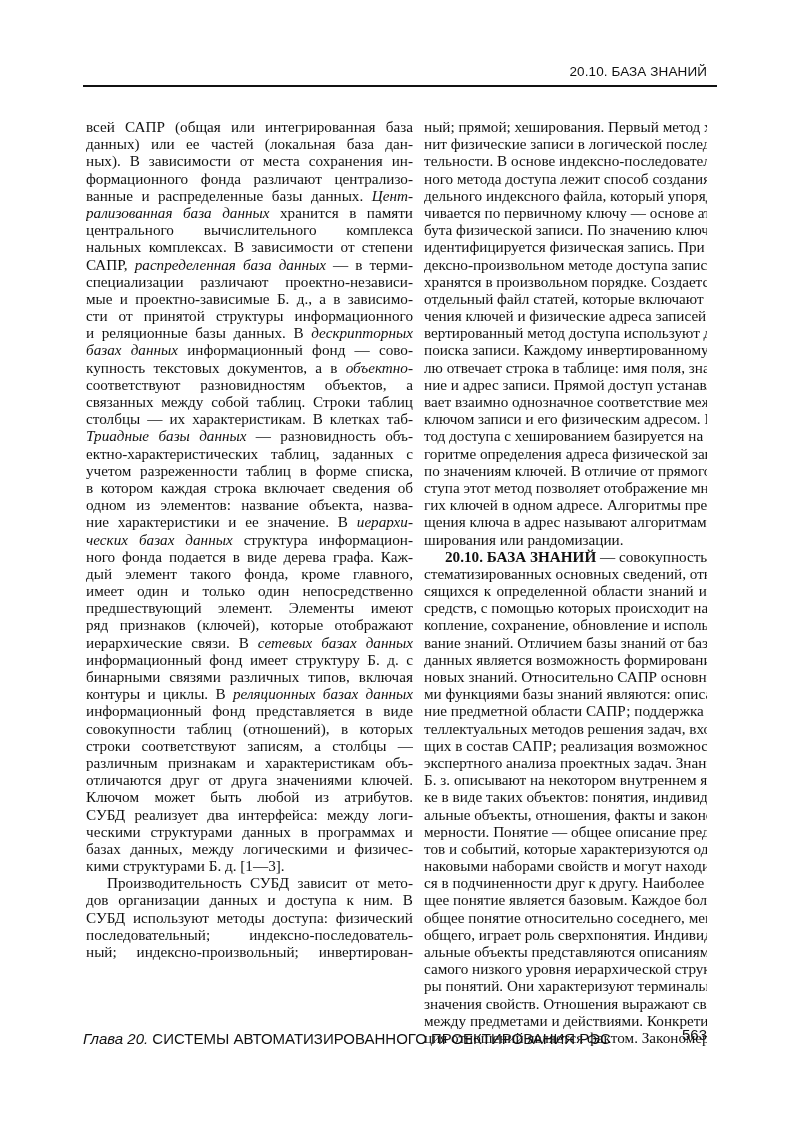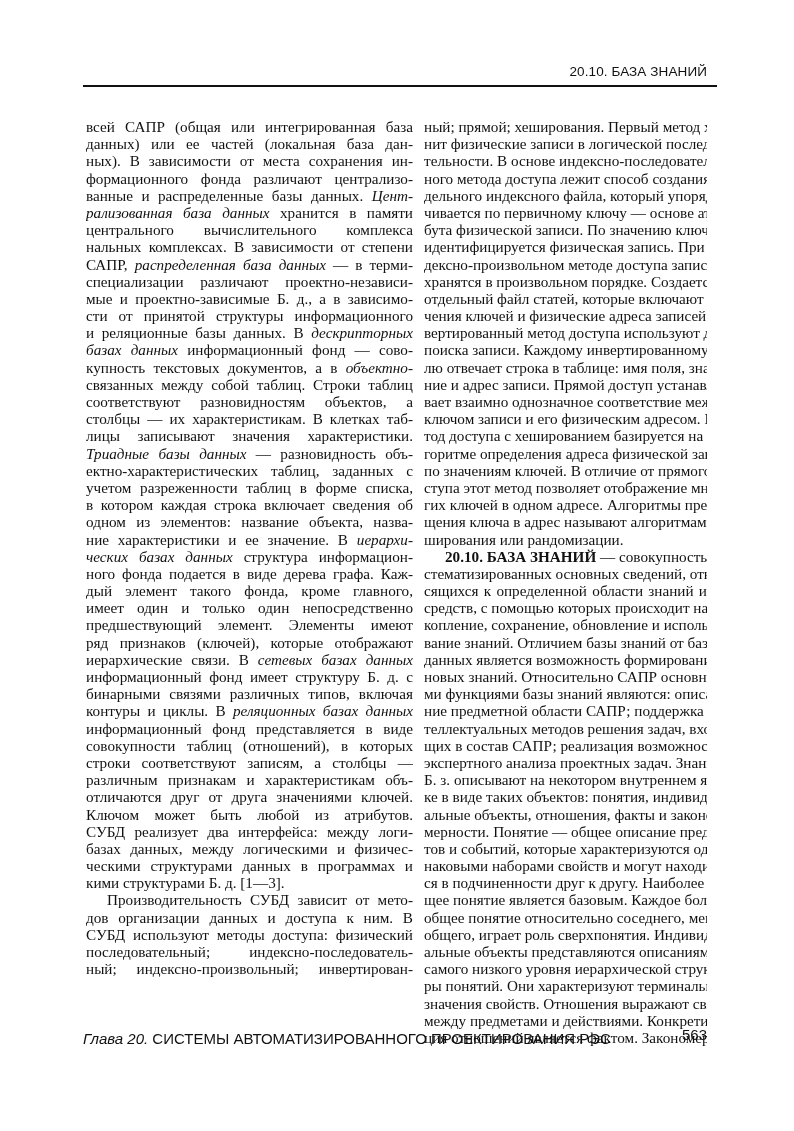--- a/index.html
+++ b/index.html
@@ -51,24 +51,23 @@
     <span class="line"><i>рализованная база данных</i><span> хранится в памяти</span></span>
     <span class="line"><span>центрального вычислительного комплекса</span></span>
     <span class="line"><span>нальных комплексах. В зависимости от степени</span></span>
     <span class="line"><span>САПР, </span><i>распределенная база данных</i><span> — в терми-</span></span>
     <span class="line"><span>специализации различают проектно-независи-</span></span>
     <span class="line"><span>мые и проектно-зависимые Б. д., а в зависимо-</span></span>
     <span class="line"><span>сти от принятой структуры информационного</span></span>
     <span class="line"><span>и реляционные базы данных. В </span><i>дескрипторных</i></span>
     <span class="line"><i>базах данных</i><span> информационный фонд — сово-</span></span>
     <span class="line"><span>купность текстовых документов, а в </span><i>объектно-</i></span>
+    <span class="line"><span>соответствуют разновидностям объектов, а</span></span>
     <span class="line"><span>связанных между собой таблиц. Строки таблиц</span></span>
-    <span class="line"><span>соответствуют разновидностям объектов, а</span></span>
     <span class="line"><span>столбцы — их характеристикам. В клетках таб-</span></span>
-    <span class="line"><span>лицы записывают значения характеристики.</span></span>
     <span class="line"><i>Триадные базы данных</i><span> — разновидность объ-</span></span>
     <span class="line"><span>ектно-характеристических таблиц, заданных с</span></span>
     <span class="line"><span>учетом разреженности таблиц в форме списка,</span></span>
     <span class="line"><span>в котором каждая строка включает сведения об</span></span>
     <span class="line"><span>одном из элементов: название объекта, назва-</span></span>
     <span class="line"><span>ние характеристики и ее значение. В </span><i>иерархи-</i></span>
     <span class="line"><i>ческих базах данных</i><span> структура информацион-</span></span>
     <span class="line"><span>ного фонда подается в виде дерева графа. Каж-</span></span>
     <span class="line"><span>дый элемент такого фонда, кроме главного,</span></span>
     <span class="line"><span>имеет один и только один непосредственно</span></span>
@@ -78,22 +77,22 @@
     <span class="line"><span>информационный фонд имеет структуру Б. д. с</span></span>
     <span class="line"><span>бинарными связями различных типов, включая</span></span>
     <span class="line"><span>контуры и циклы. В </span><i>реляционных базах данных</i></span>
     <span class="line"><span>информационный фонд представляется в виде</span></span>
     <span class="line"><span>совокупности таблиц (отношений), в которых</span></span>
     <span class="line"><span>строки соответствуют записям, а столбцы —</span></span>
     <span class="line"><span>различным признакам и характеристикам объ-</span></span>
     <span class="line"><span>отличаются друг от друга значениями ключей.</span></span>
     <span class="line"><span>Ключом может быть любой из атрибутов.</span></span>
     <span class="line"><span>СУБД реализует два интерфейса: между логи-</span></span>
+    <span class="line"><span>ческими структурами данных в программах и</span></span>
     <span class="line"><span>базах данных, между логическими и физичес-</span></span>
-    <span class="line"><span>ческими структурами данных в программах и</span></span>
     <span class="line last"><span>кими структурами Б. д. [1—3].</span></span>
     <span class="line indent"><span>Производительность СУБД зависит от мето-</span></span>
     <span class="line"><span>дов организации данных и доступа к ним. В</span></span>
     <span class="line"><span>СУБД используют методы доступа: физический</span></span>
     <span class="line"><span>последовательный; индексно-последователь-</span></span>
     <span class="line"><span>ный; индексно-произвольный; инвертирован-</span></span>
   </div>
 <div class="column col-right" id="col-right">
     <span class="line"><span>ный; прямой; хеширования. Первый метод хра-</span></span>
     <span class="line"><span>нит физические записи в логической последова-</span></span>

